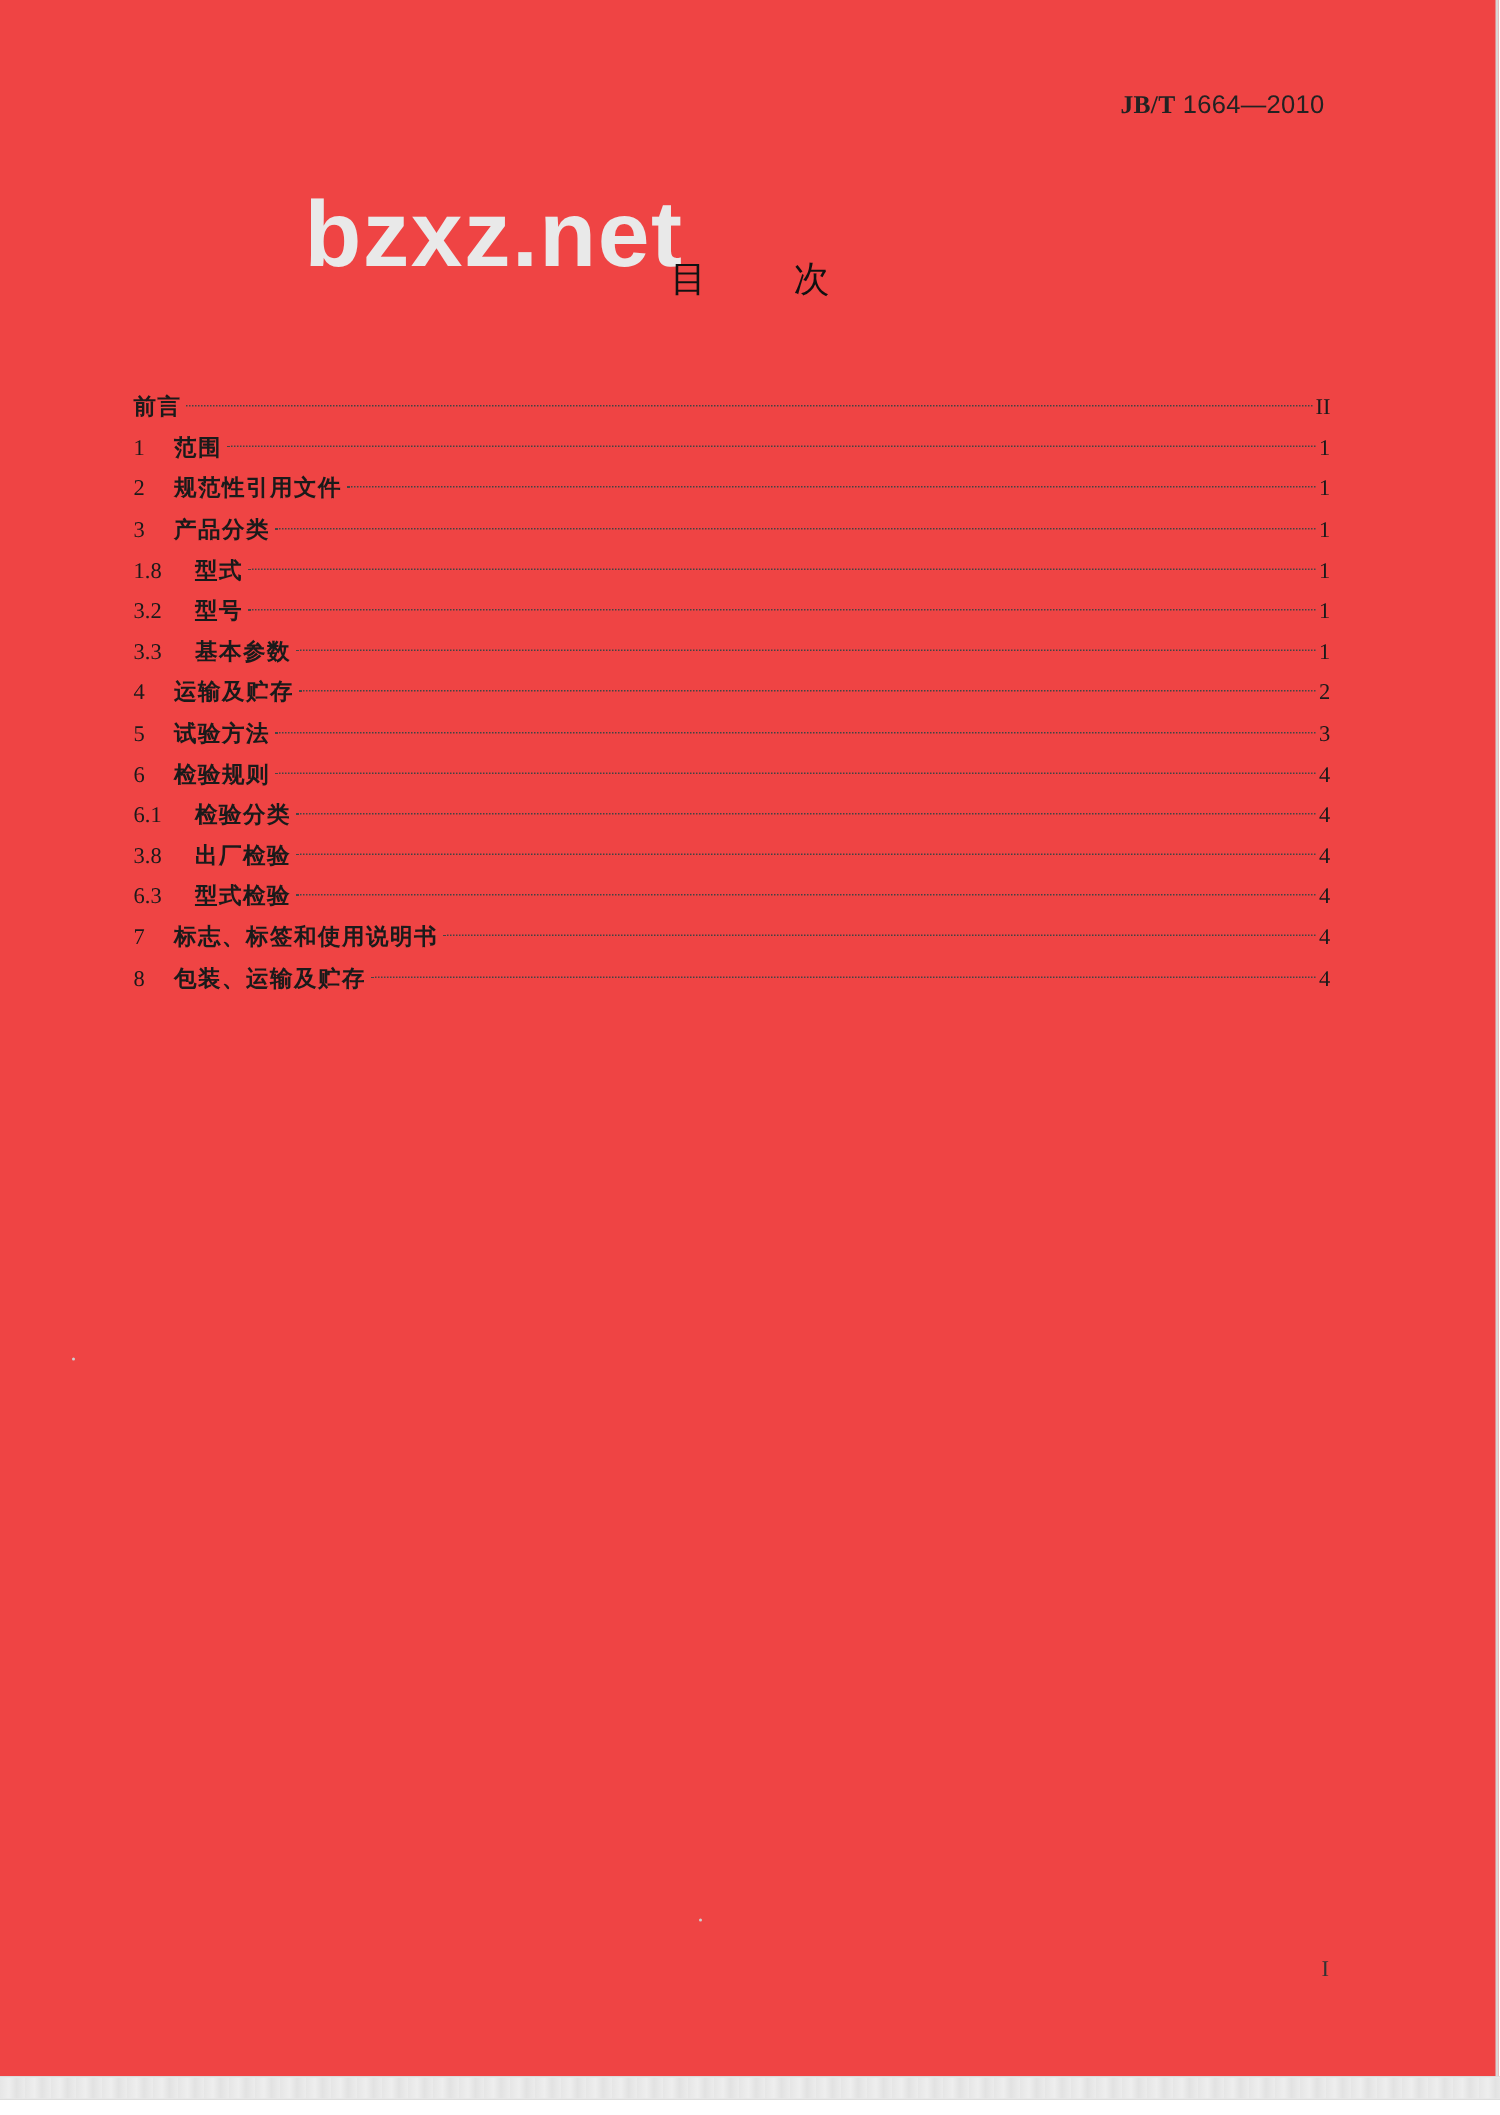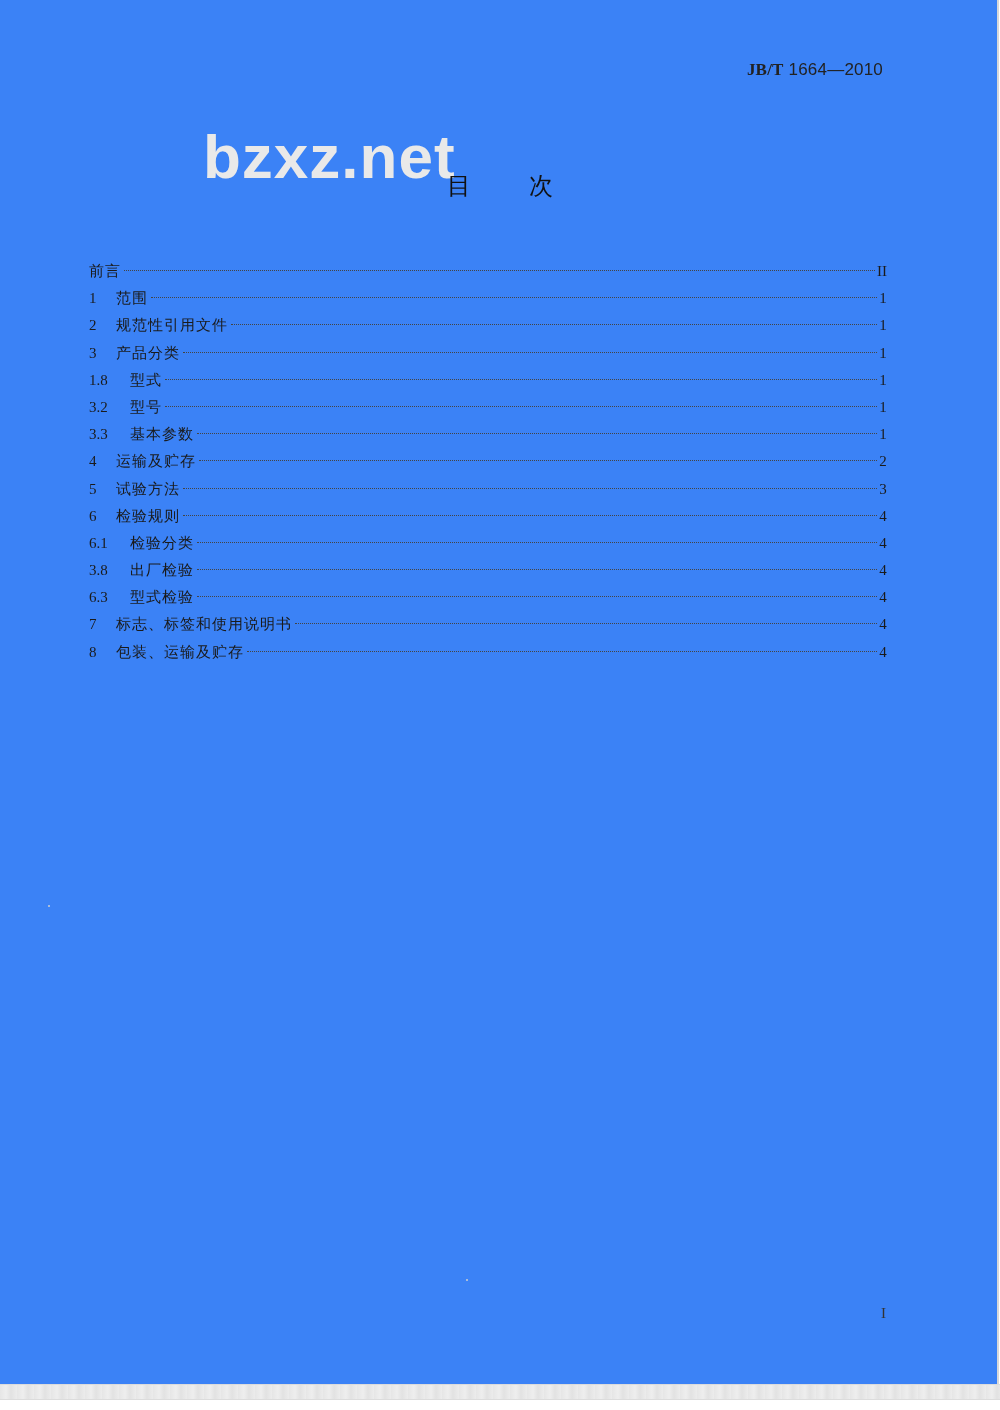--- a/index.html
+++ b/index.html
@@ -13,21 +13,21 @@
       position: relative;
       overflow: hidden;
       font-family: "Liberation Serif", "DejaVu Serif", serif;
       color: #1a1a1a;
     }
     .page {
       position: absolute;
       left: 0; top: 0;
       width: 997px;
       height: 1384px;
-      background: #3b82f6;
+      background: #ef4444;
       border-right: 2px solid #d8d8d8;
     }
     .std-code {
       position: absolute;
       top: 60px;
       right: 114px;
       font-family: "Liberation Sans", "DejaVu Sans", sans-serif;
       font-size: 17px;
       font-weight: 400;
       color: #222;
@@ -83,20 +83,21 @@
     }
     .toc-row.lvl1 .toc-num { width: 27px; }
     .toc-row.lvl2 .toc-num { width: 41px; }
     .toc-row.nonum .toc-num { width: 0; }
     .toc-text {
       font-family: "DejaVu Sans", sans-serif;
       font-size: 15px;
       letter-spacing: 1px;
       white-space: nowrap;
       color: #1a1a1a;
+      font-weight: bold;
     }
     .toc-leader {
       flex: 1;
       margin: 0 2px 0 3px;
       border-bottom: 1.6px dotted #444;
       transform: translateY(-5px);
       height: 0;
     }
     .toc-page {
       font-family: "Liberation Serif", "DejaVu Serif", serif;

